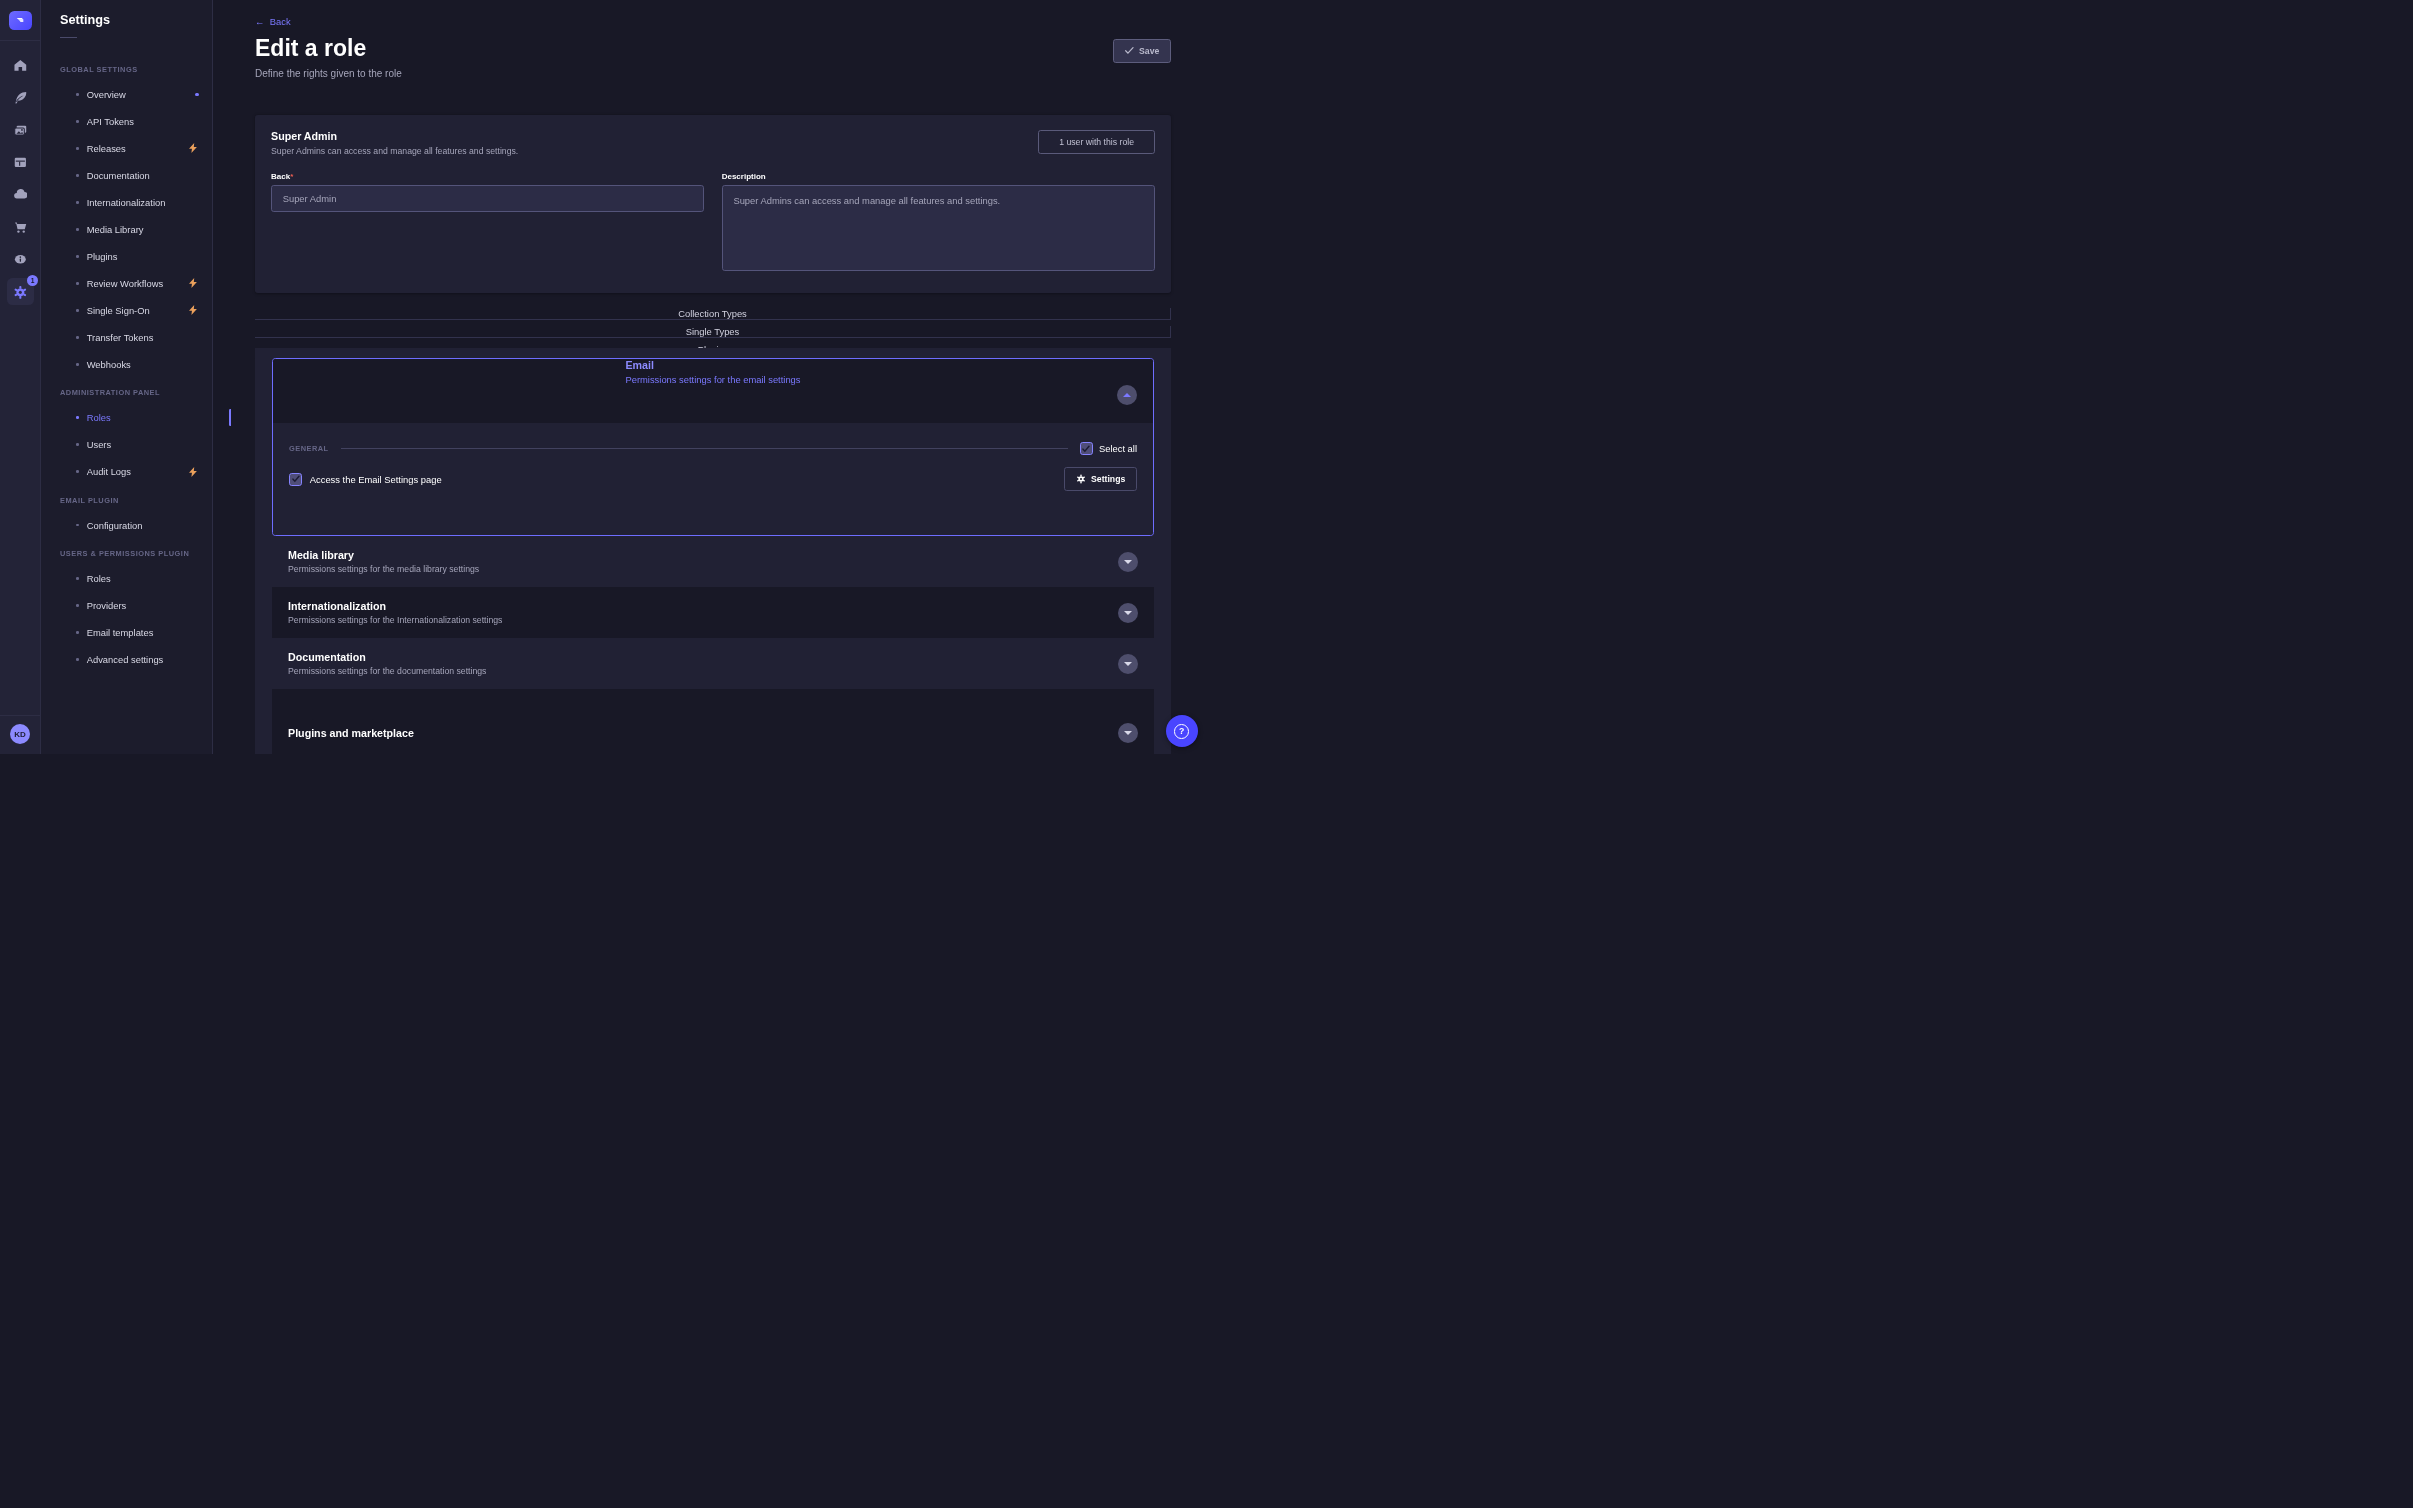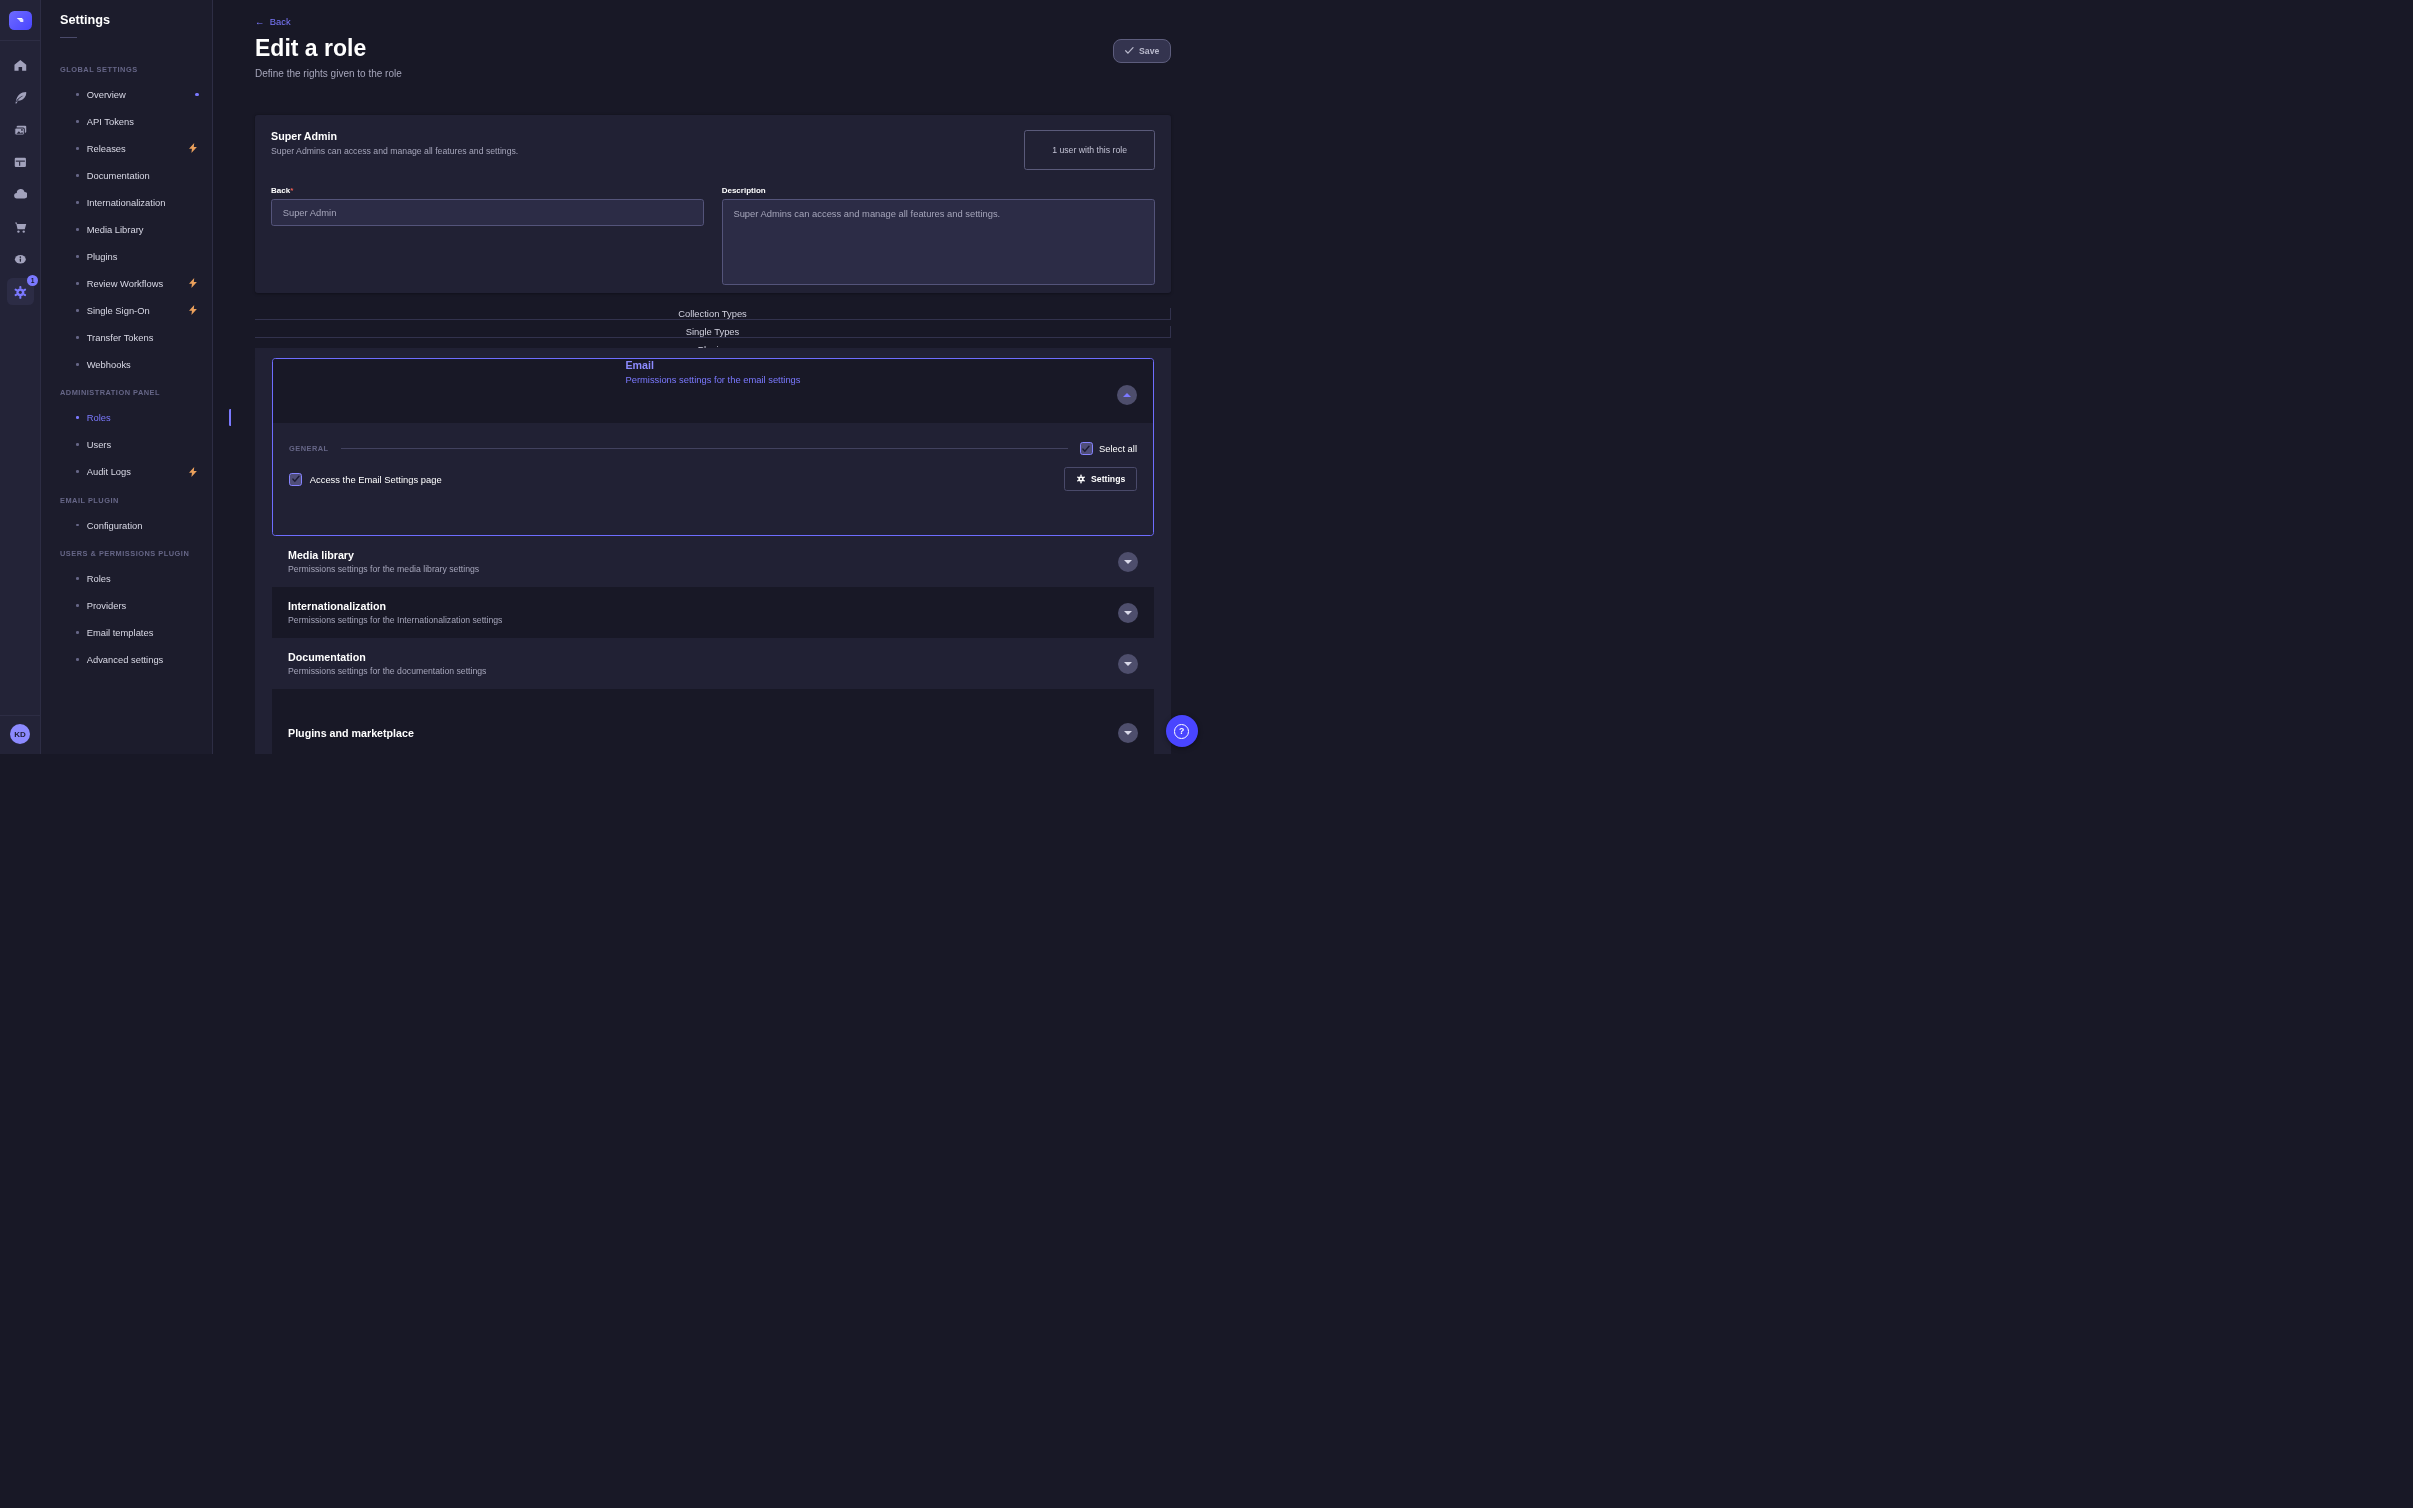--- a/index.html
+++ b/index.html
@@ -50,29 +50,29 @@
 
   
   .main{position:absolute;left:213px;top:0;right:0;bottom:0;background:var(--bg);}
   .back{position:absolute;top:16px;left:42px;display:flex;align-items:center;gap:5.4px;
     color:var(--accent-l);font-size:9.4px;cursor:pointer;text-decoration:none;}
   .page-title{position:absolute;top:35px;left:42px;font-size:23px;font-weight:700;color:var(--txt);}
   .page-sub{position:absolute;top:68px;left:42px;font-size:10px;color:var(--muted);}
   .btn{display:inline-flex;align-items:center;justify-content:center;gap:5.4px;border-radius:2.7px;
     font-size:8.7px;cursor:pointer;border:0.7px solid transparent;background:transparent;}
   .save-btn{position:absolute;top:39px;right:36px;height:24px;padding:0 10.7px;
-    background:#34344f;border-color:#5d5d7d;color:#b9b9cc;font-weight:600;border-radius:8px;}
+    background:#34344f;border-color:#5d5d7d;color:#b9b9cc;font-weight:600;}
 
   
   .card{position:absolute;top:115px;left:42px;right:36px;height:178px;background:var(--surface);
     border-radius:2.7px;padding:14.7px 16px;box-shadow:0 0.7px 2.7px rgba(3,3,5,.35);}
   .card-head{display:flex;justify-content:space-between;align-items:flex-start;}
   .card-title{font-size:10.7px;font-weight:700;color:var(--txt);}
   .card-desc{font-size:8.7px;color:var(--muted);margin-top:4.7px;}
-  .users-btn{height:40px;padding:0 27px;border-color:#5a5a7a;color:#c2c2d4;margin-left:23px;}
+  .users-btn{height:24px;padding:0 20px;border-color:#5a5a7a;color:#c2c2d4;margin-left:23px;}
   .card-grid{display:grid;grid-template-columns:1fr 1fr;gap:17.4px;margin-top:16px;}
   .field label{font-size:8px;font-weight:700;color:var(--txt);display:block;}
   .req{color:var(--red);}
   .tinput{width:100%;height:27px;margin-top:4px;background:var(--input-bg);
     border:0.7px solid var(--input-border);border-radius:2.7px;color:var(--muted);
     font-size:9.4px;padding:0 10.7px;outline:none;}
   textarea.tinput{height:86px;padding:7.4px 10.7px;resize:none;line-height:1.4;}
 
   
   .tabs-section{position:absolute;top:302px;left:42px;right:36px;bottom:0;}

